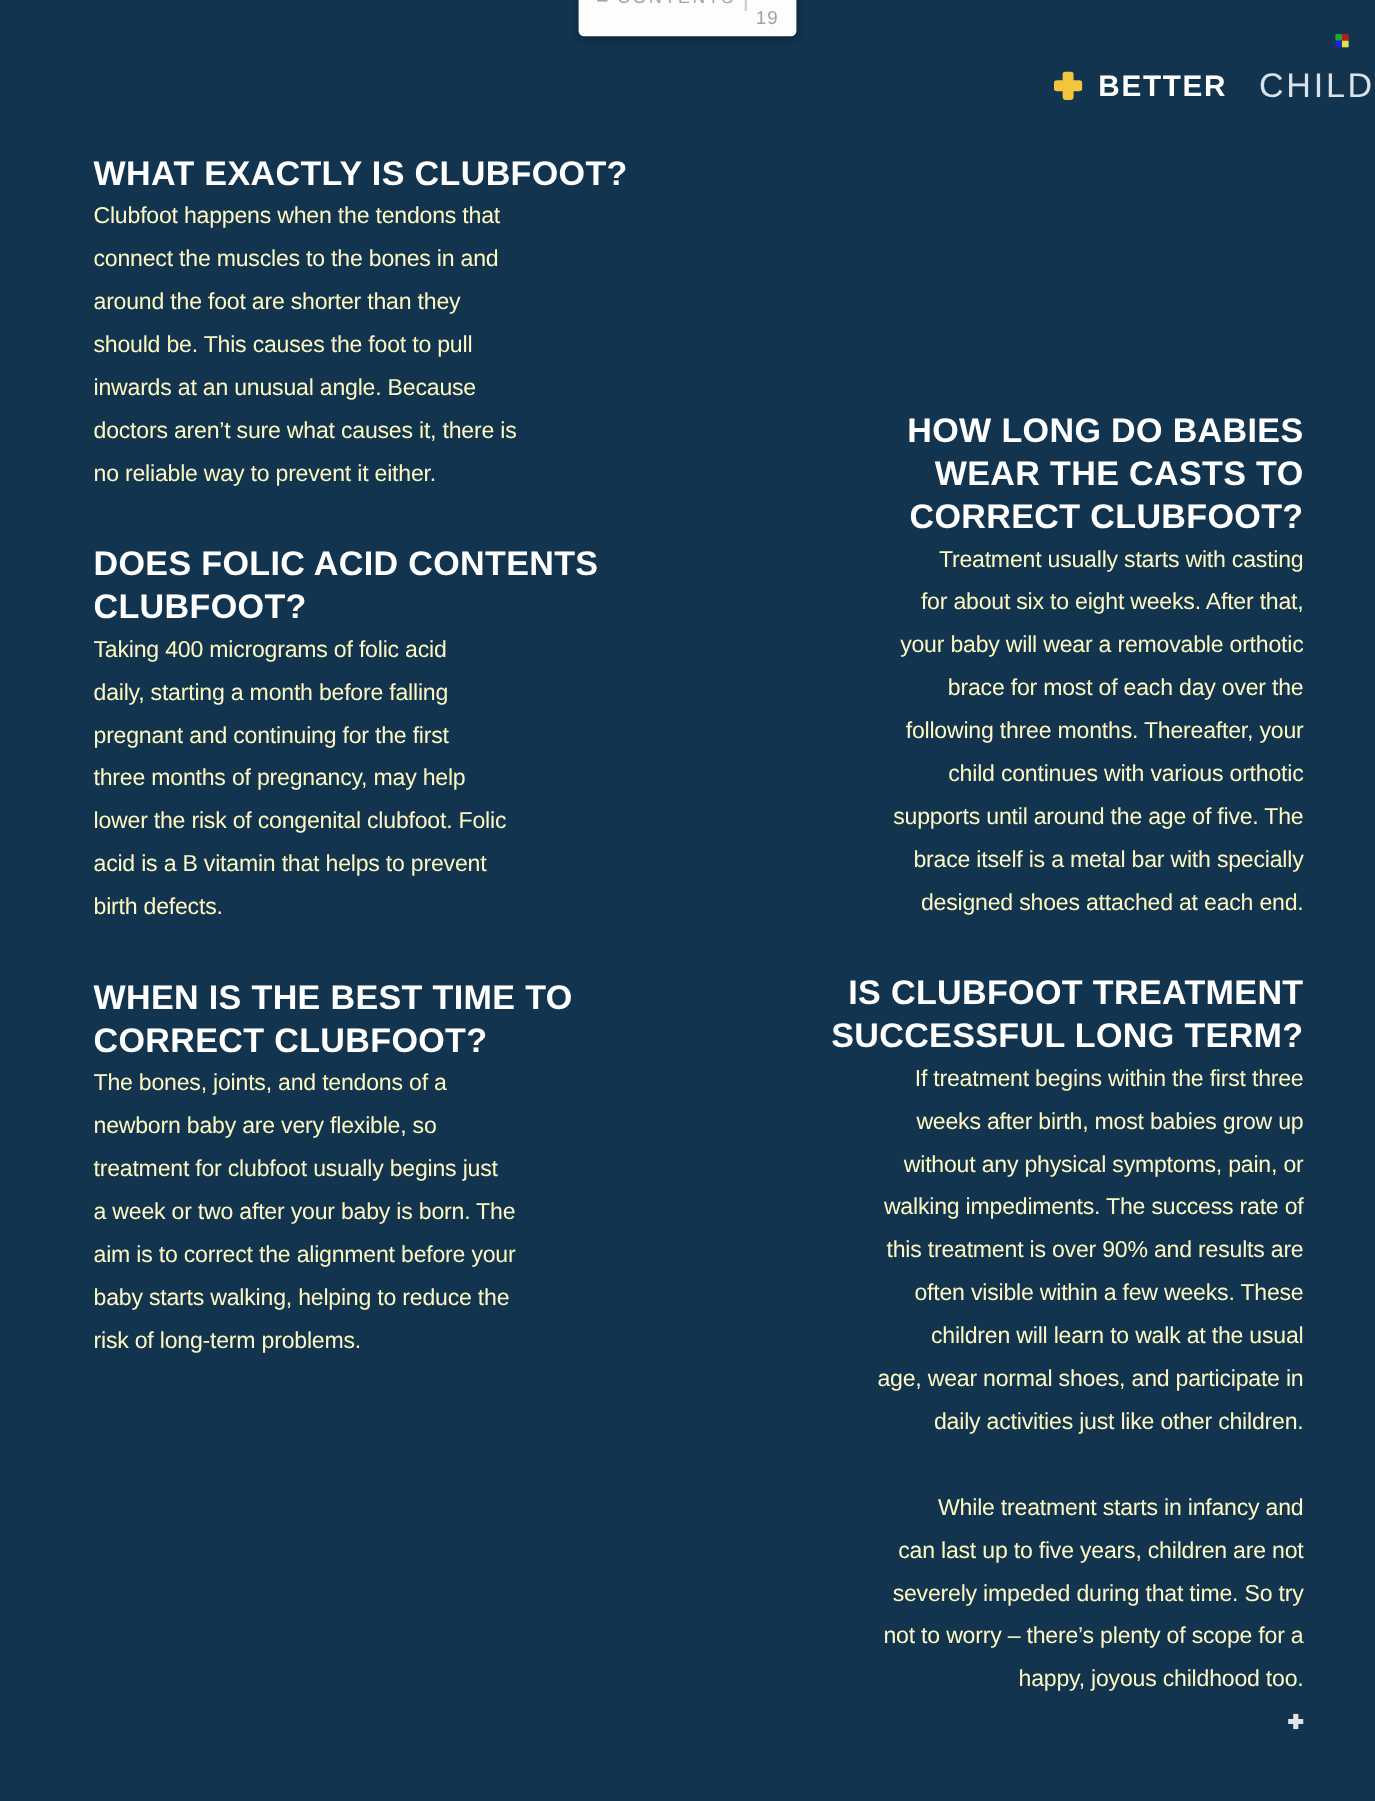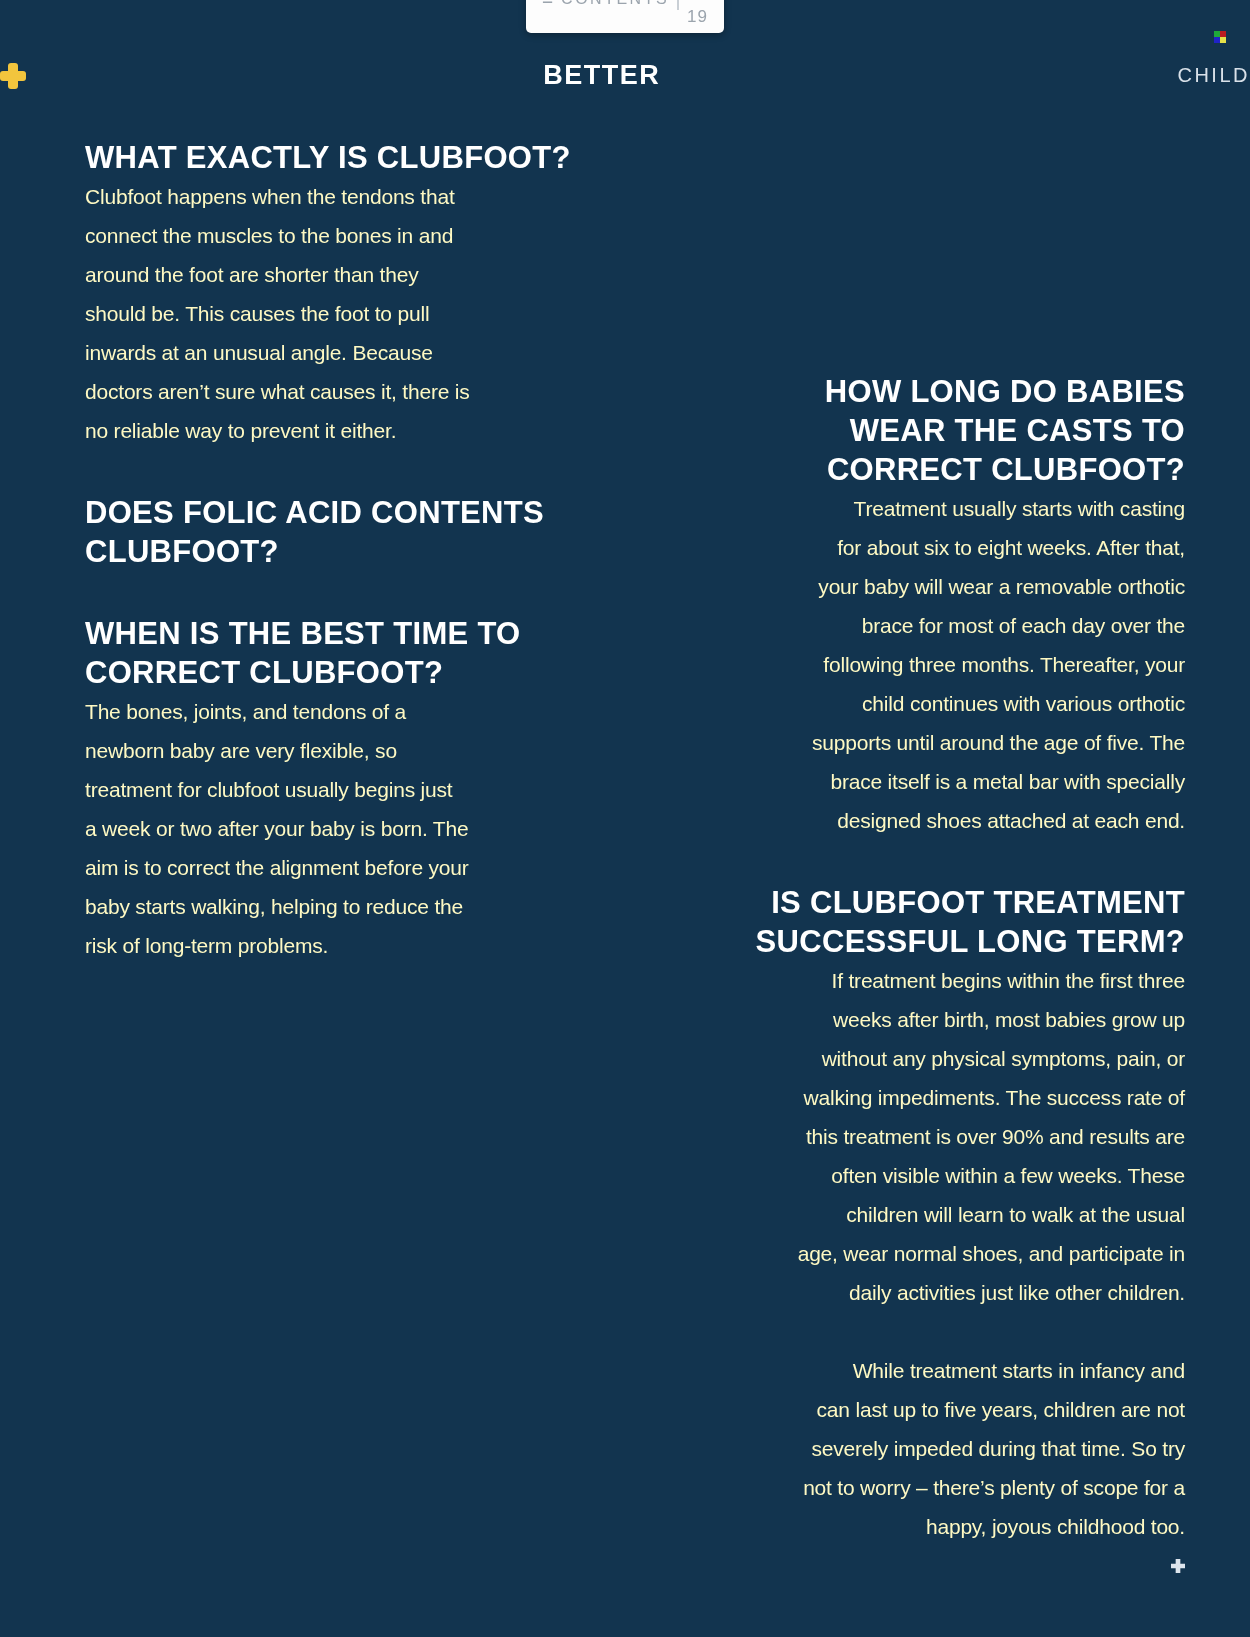--- a/index.html
+++ b/index.html
@@ -40,36 +40,36 @@
   .page-number { font-size: 17px; letter-spacing: 1px; margin-top: 37px; }
 
   
   .logo-row {
     position: absolute;
     top: 60px;
     left: 0;
     width: 100%;
     display: flex;
     align-items: center;
-    justify-content: space-between;
+    justify-content: flex-end;
     gap: 14px;
   }
   .logo-plus { display: block; }
   .logo-word-bold {
     color: #ffffff;
     font-weight: 700;
     font-size: 27px;
     letter-spacing: 1.5px;
   }
   .logo-word-light {
     color: #d9e1e9;
     font-weight: 400;
-    font-size: 20px;
+    font-size: 31px;
     letter-spacing: 2.5px;
-    margin-left: 0;
+    margin-left: 15px;
   }
 
   
   .pixel-grid {
     position: absolute;
     top: 31px;
     right: 24px;
     width: 12px;
     height: 12px;
     display: grid;
@@ -151,20 +151,27 @@
 connect the muscles to the bones in and
 around the foot are shorter than they
 should be. This causes the foot to pull
 inwards at an unusual angle. Because
 doctors aren’t sure what causes it, there is
 no reliable way to prevent it either.</p>
     </div>
     <div class="section">
       <h2>DOES FOLIC ACID CONTENTS
 CLUBFOOT?</h2>
+      <p>Taking 400 micrograms of folic acid
+daily, starting a month before falling
+pregnant and continuing for the first
+three months of pregnancy, may help
+lower the risk of congenital clubfoot. Folic
+acid is a B vitamin that helps to prevent
+birth defects.</p>
     </div>
     <div class="section">
       <h2>WHEN IS THE BEST TIME TO
 CORRECT CLUBFOOT?</h2>
       <p>The bones, joints, and tendons of a
 newborn baby are very flexible, so
 treatment for clubfoot usually begins just
 a week or two after your baby is born. The
 aim is to correct the alignment before your
 baby starts walking, helping to reduce the

